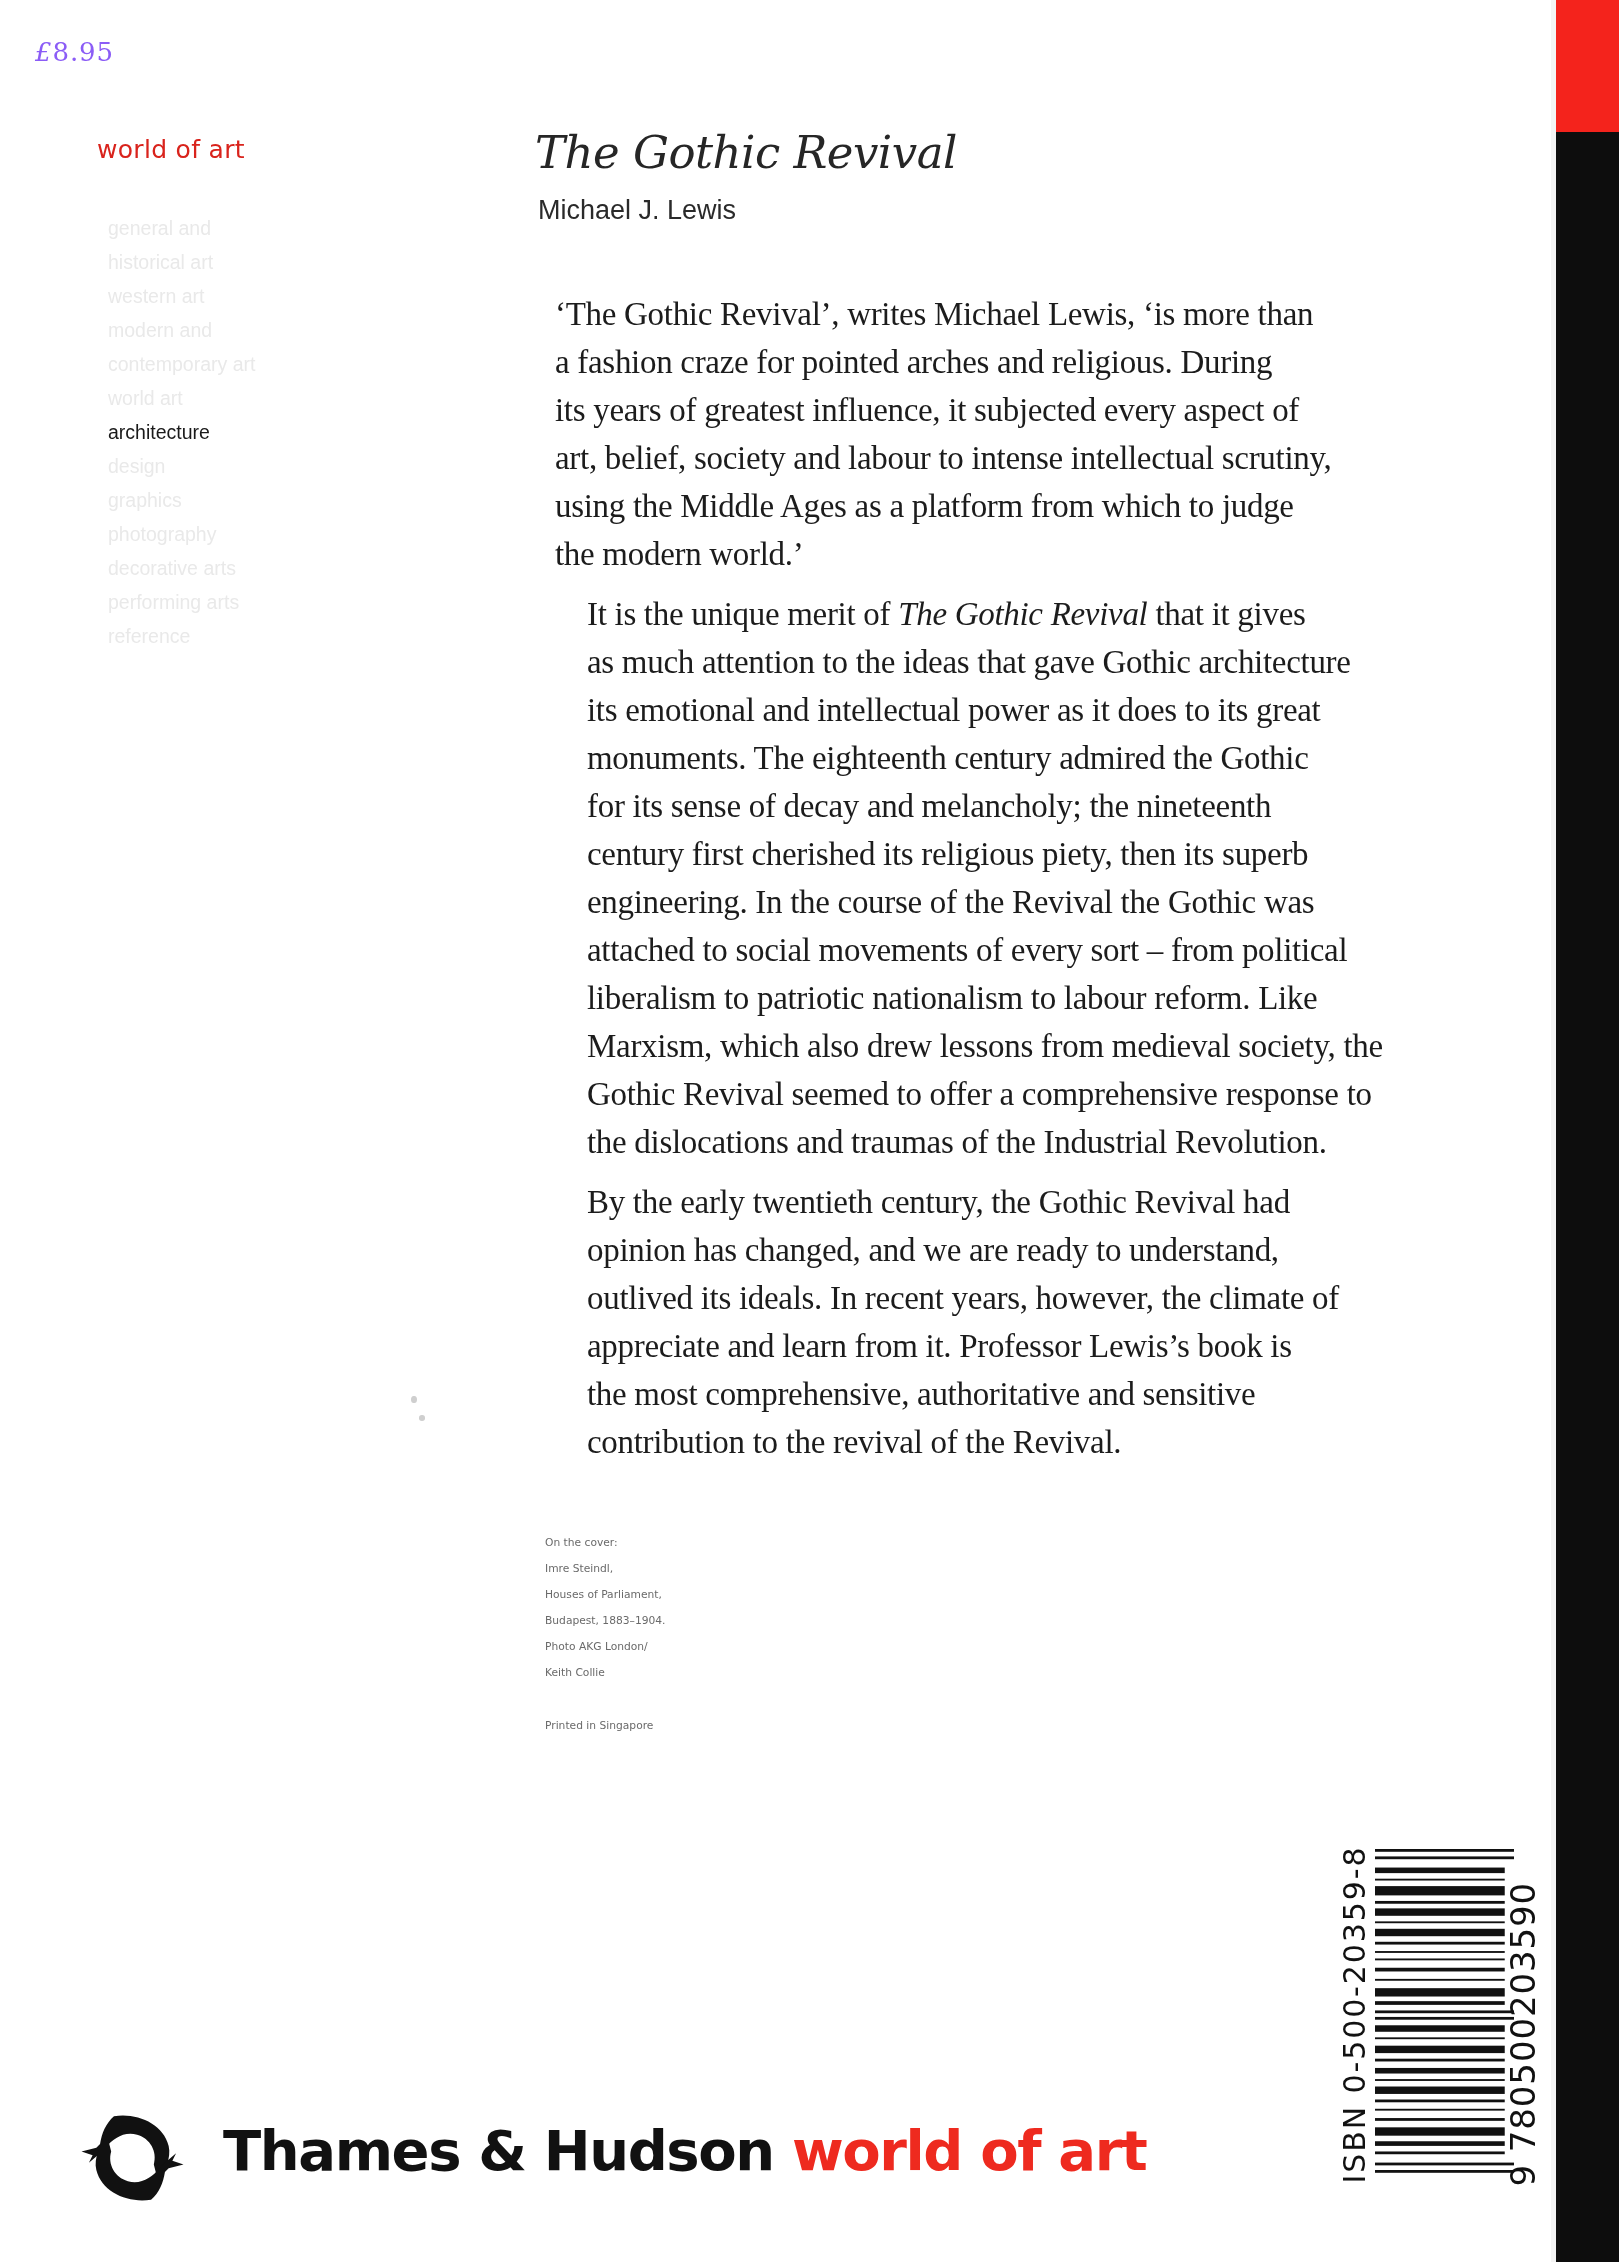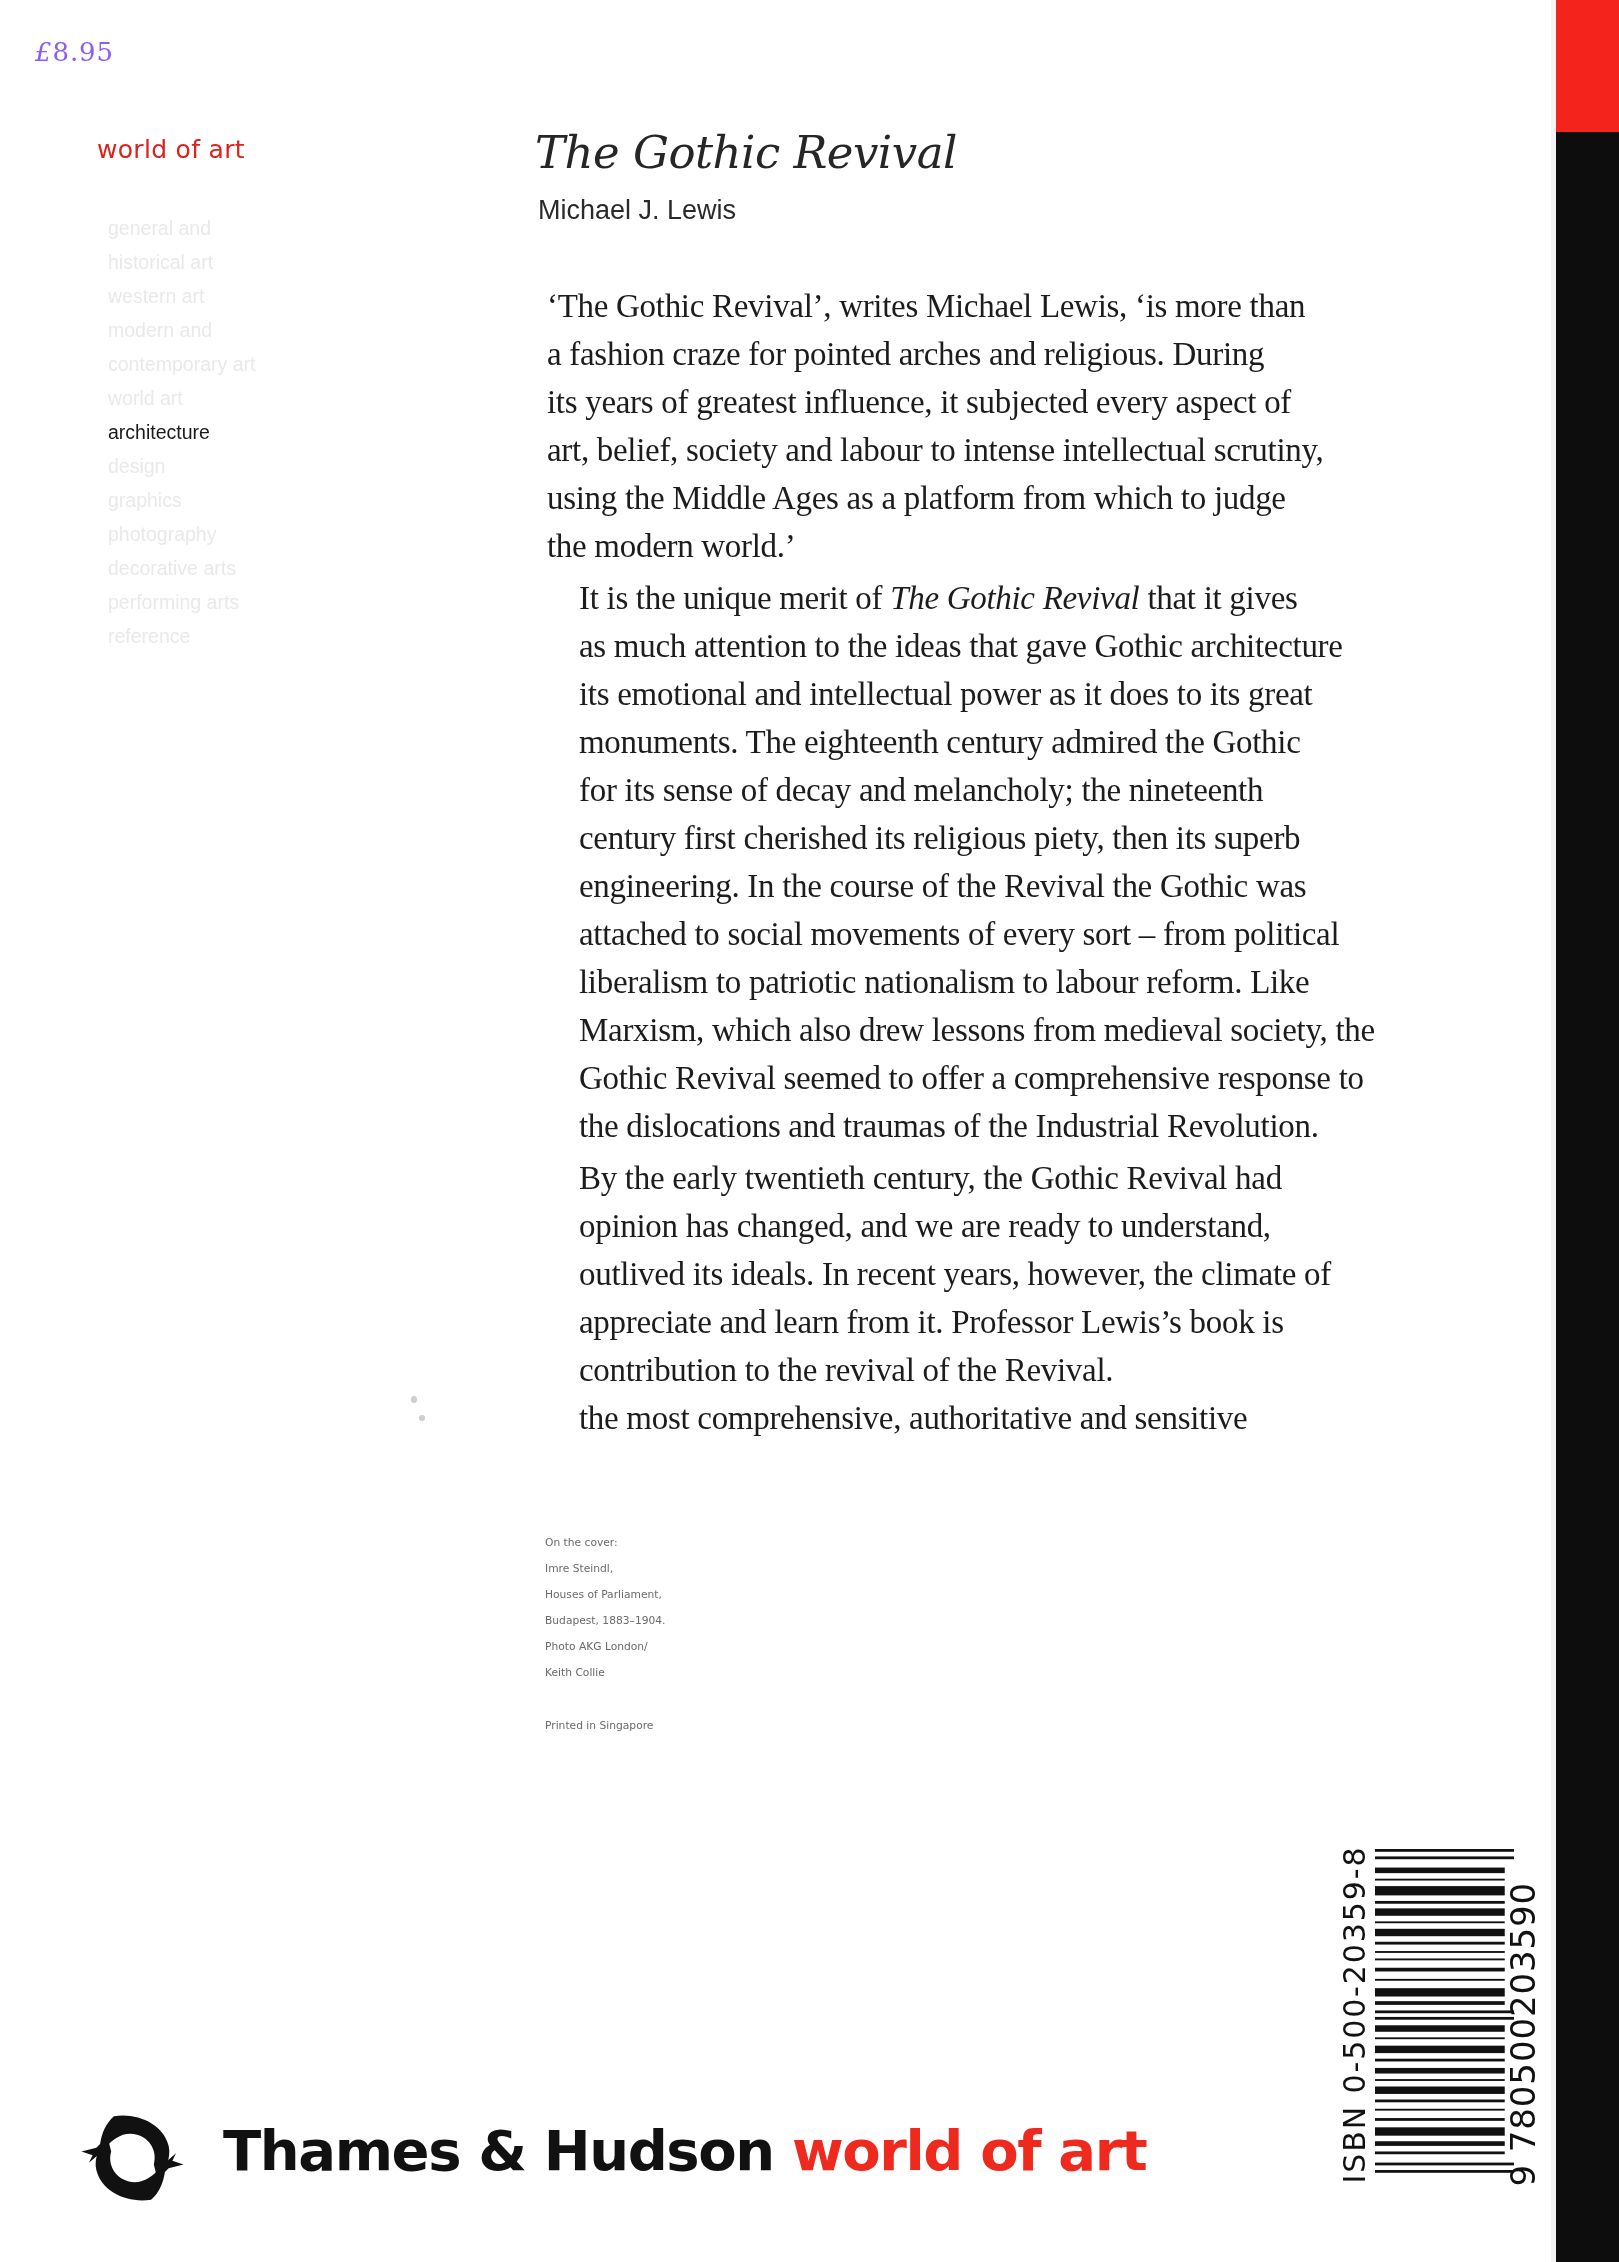--- a/index.html
+++ b/index.html
@@ -39,21 +39,21 @@
   .book-author {
     left: 538px; top: 195px; font-family: "Liberation Sans", sans-serif;
     font-size: 27px; color: #2a2a2a;
   }
 
   .blurb {
     left: 543px; top: 278px; width: 937px;
     font-family: "Liberation Serif", serif; font-size: 33px;
     line-height: 48px; color: #1c1c1c; letter-spacing: -0.3px;
   }
-  .blurb p { margin: 4px; text-indent: 0; }
+  .blurb p { margin: 12px; text-indent: 0; }
   .blurb p.indent { text-indent: 32px; }
   .blurb .line { display: block; white-space: nowrap; }
   .blurb em { font-style: italic; }
 
   .credits {
     left: 545px; top: 1530px; font-family: "DejaVu Sans", sans-serif;
     font-size: 10.7px; line-height: 26px; color: #6a6a6a;
   }
   .printed {
     left: 545px; top: 1719px; font-family: "DejaVu Sans", sans-serif;
@@ -137,22 +137,22 @@
       <span class="line">liberalism to patriotic nationalism to labour reform. Like</span>
       <span class="line">Marxism, which also drew lessons from medieval society, the</span>
       <span class="line">Gothic Revival seemed to offer a comprehensive response to</span>
       <span class="line">the dislocations and traumas of the Industrial Revolution.</span>
     </p>
     <p class="indent">
       <span class="line" style="text-indent: 32px;">By the early twentieth century, the Gothic Revival had</span>
       <span class="line">opinion has changed, and we are ready to understand,</span>
       <span class="line">outlived its ideals. In recent years, however, the climate of</span>
       <span class="line">appreciate and learn from it. Professor Lewis’s book is</span>
+      <span class="line">the most comprehensive, authoritative and sensitive</span>
       <span class="line">contribution to the revival of the Revival.</span>
-      <span class="line">the most comprehensive, authoritative and sensitive</span>
     </p>
   </div>
 
 <div class="abs credits">
   <div>On the cover:</div>
   <div>Imre Steindl,</div>
   <div>Houses of Parliament,</div>
   <div>Budapest, 1883–1904.</div>
   <div>Photo AKG London/</div>
   <div>Keith Collie</div>

